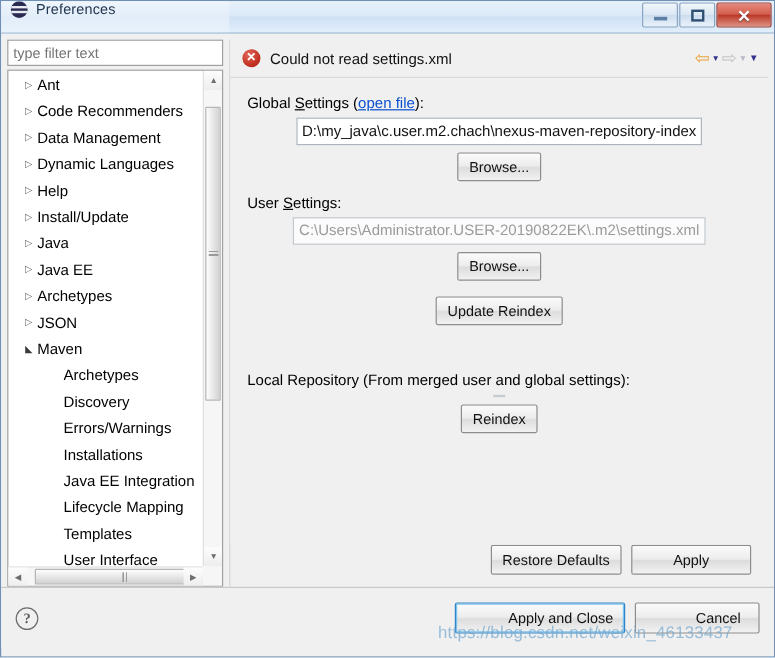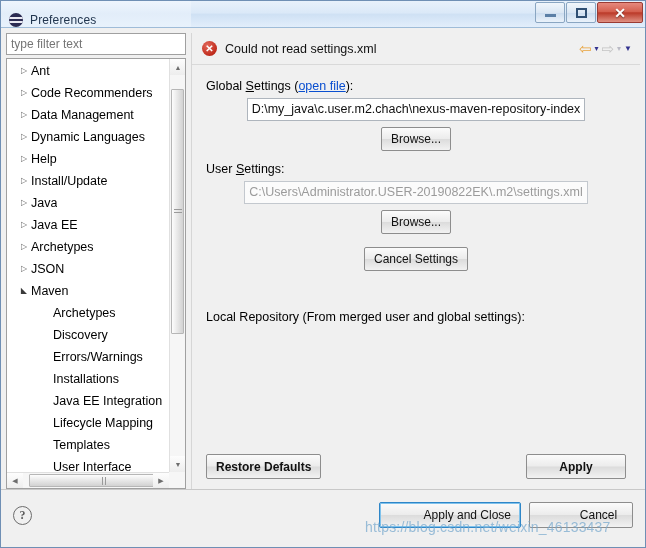--- a/index.html
+++ b/index.html
@@ -42,21 +42,21 @@
     border: 1px solid #6f8fb4;
     background: #f0f0f0;
   }
 
   
   #titlebar {
     position: relative;
     height: 27px;
     background: linear-gradient(180deg,#e8f1fb 0%, #dbe9f8 45%, #cfe1f4 52%, #e2eefb 100%);
     border-bottom: 1px solid #9fbcd8;
-    display: flex; align-items: flex-end;
+    display: flex; align-items: flex-start;
     padding-left: 8px;
     overflow: hidden;
   }
   #titlebar .tb-mask {
     position:absolute; left:0; top:0; width:190px; height:100%;
     background: linear-gradient(180deg,#eef5fd 0%, #e2edf9 50%, #e8f2fc 100%);
   }
   .win-icon {
     position: relative; z-index:2;
     width: 14px; height: 14px; border-radius: 50%;
@@ -266,23 +266,22 @@
     font-family:"Liberation Sans",sans-serif;
     display:flex;align-items:center;justify-content:center;
     white-space:nowrap;
     cursor: default;
   }
   #update-settings-btn { margin: 2px 0 0 0; min-width:auto; }
   .spacer-lg { height: 28px; }
 
   
   #apply-row {
-    display:flex; justify-content:space-between; gap:8px;
+    display:flex; justify-content:flex-end; gap:8px;
     padding: 0 14px 10px 14px;
-    font-weight: bold;
   }
   #apply-row .btn { min-width: 100px; height:25px; }
 
   #footer {
     height: 51px;
     border-top:1px solid #c8c8c8;
     background:#f0f0f0;
     display:flex; align-items:center;
     padding: 0 12px;
     position: relative;
@@ -468,26 +467,30 @@
 
         <div class="field-label">
           <span>User </span><u>S</u><span>ettings:</span>
         </div>
         <div class="row">
           <div class="txtbox disabled">C:\Users\Administrator.USER-20190822EK\.m2\settings.xml</div>
           <div class="btn">Browse...</div>
         </div>
 
         <div class="row">
-          <div class="btn" id="update-settings-btn">Cancel Settings</div>
+          <div class="btn" id="update-settings-btn">Update Reindex</div>
         </div>
 
         <div class="spacer-lg"></div>
 
         <div class="field-label">Local Repository (From merged user and global settings):</div>
+        <div class="row">
+          <div class="txtbox empty"></div>
+          <div class="btn">Reindex</div>
+        </div>
       </div>
 
       <div id="apply-row">
         <div class="btn">Restore Defaults</div>
         <div class="btn">Apply</div>
       </div>
     </div>
   </div>
 
   <div id="footer">

